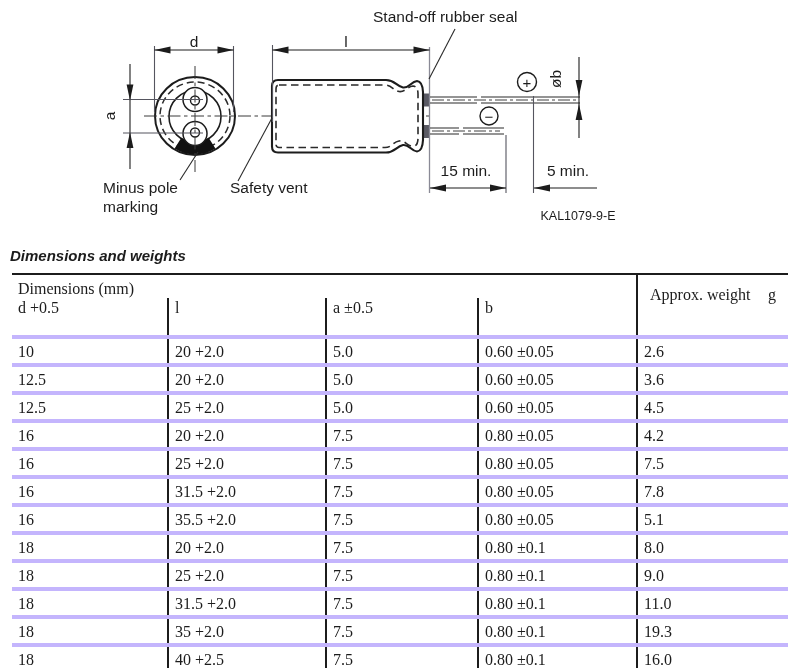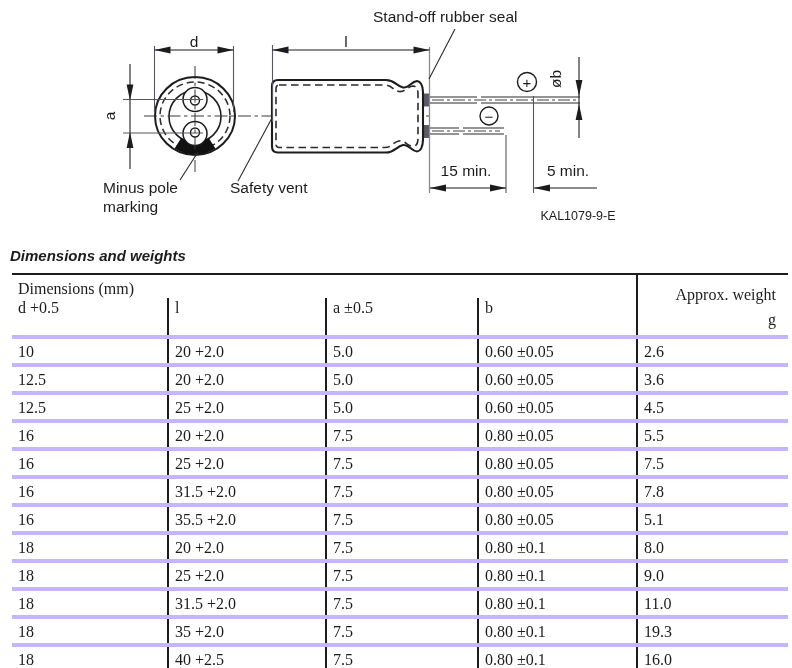--- a/index.html
+++ b/index.html
@@ -23,22 +23,22 @@
     text-align:left; font-weight:normal; vertical-align:middle;
     padding:3.5px 6px; line-height:17px; overflow:hidden; white-space:nowrap;
   }
   thead tr.group-row th { padding-top:5px; padding-bottom:1px; }
   thead tr.col-row th   { padding-top:1px; padding-bottom:19px; }
   .vsep { border-left:2px solid #1c1c1c; }
   tbody td { border-top:4px solid #c4b5fd; }
   td.wcol { padding-left:14px; }
   th.weight-cell { padding:0; }
   .weight-inner {
-    display:flex; flex-direction:column; justify-content:space-between;
-    height:52px; padding:5px 6px 5px 6px; box-sizing:border-box; line-height:17px;align-items:flex-end;
+    display:flex; flex-direction:row; justify-content:space-between;
+    height:52px; padding:5px 6px 5px 6px; box-sizing:border-box; line-height:17px;
   }
 </style>
 </head>
 <body>
 
 <div class="page">
 
   <div class="diagram-wrap">
     <svg width="792" height="240" viewBox="0 0 792 240">
 
@@ -201,21 +201,21 @@
           <td class="vsep">25 +2.0</td>
           <td class="vsep">5.0</td>
           <td class="vsep">0.60 ±0.05</td>
           <td class="vsep wcol">4.5</td>
         </tr>
         <tr>
           <td>16</td>
           <td class="vsep">20 +2.0</td>
           <td class="vsep">7.5</td>
           <td class="vsep">0.80 ±0.05</td>
-          <td class="vsep wcol">5.5</td>
+          <td class="vsep wcol">4.2</td>
         </tr>
         <tr>
           <td>16</td>
           <td class="vsep">25 +2.0</td>
           <td class="vsep">7.5</td>
           <td class="vsep">0.80 ±0.05</td>
           <td class="vsep wcol">7.5</td>
         </tr>
         <tr>
           <td>16</td>

